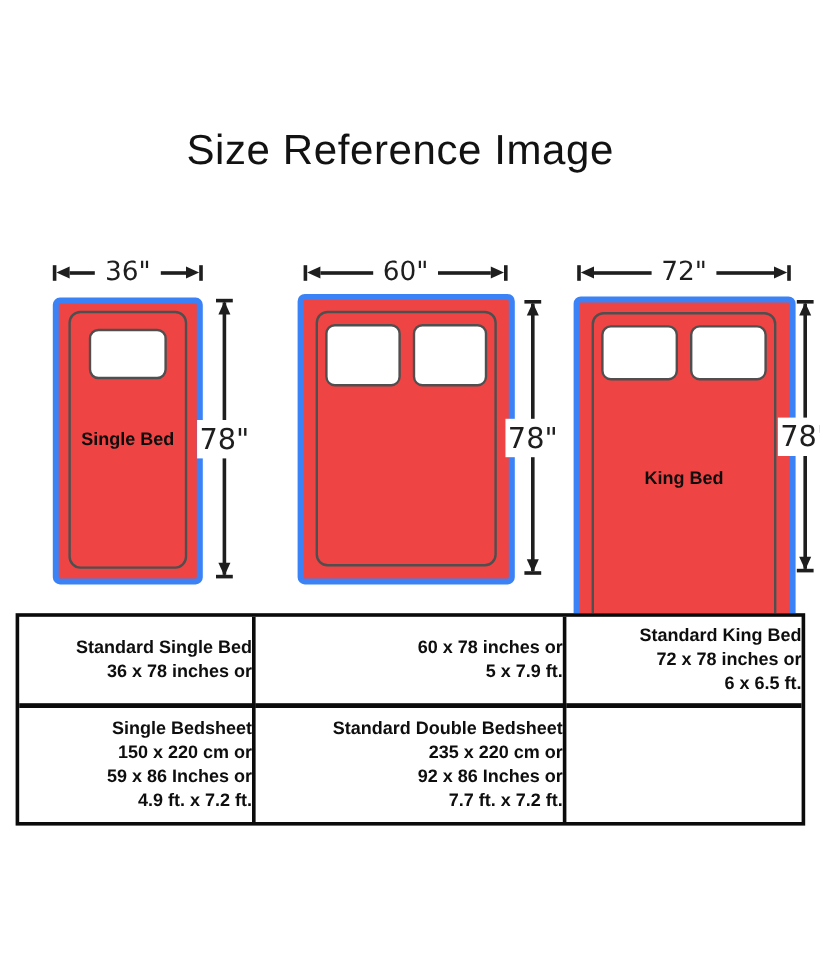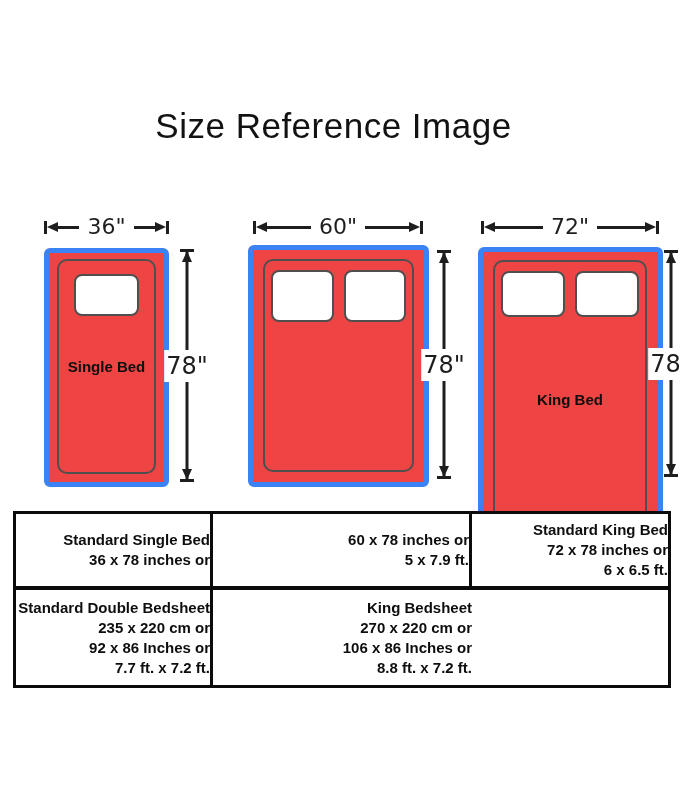--- a/index.html
+++ b/index.html
@@ -187,26 +187,26 @@
     <div class="cell cb cr">
       <div>60 x 78 inches or</div>
       <div>5 x 7.9 ft.</div>
     </div>
     <div class="cell cb">
       <div>Standard King Bed</div>
       <div>72 x 78 inches or</div>
       <div>6 x 6.5 ft.</div>
     </div>
     <div class="cell cr">
+      <div>Single Bedsheet</div>
+      <div>150 x 220 cm or</div>
+      <div>59 x 86 Inches or</div>
+      <div>4.9 ft. x 7.2 ft.</div>
+    </div>
+    <div class="cell cr">
       <div>Standard Double Bedsheet</div>
       <div>235 x 220 cm or</div>
       <div>92 x 86 Inches or</div>
       <div>7.7 ft. x 7.2 ft.</div>
     </div>
-    <div class="cell">
-      <div>King Bedsheet</div>
-      <div>270 x 220 cm or</div>
-      <div>106 x 86 Inches or</div>
-      <div>8.8 ft. x 7.2 ft.</div>
-    </div>
   </div>
 
 </div>
 
 </body></html>

